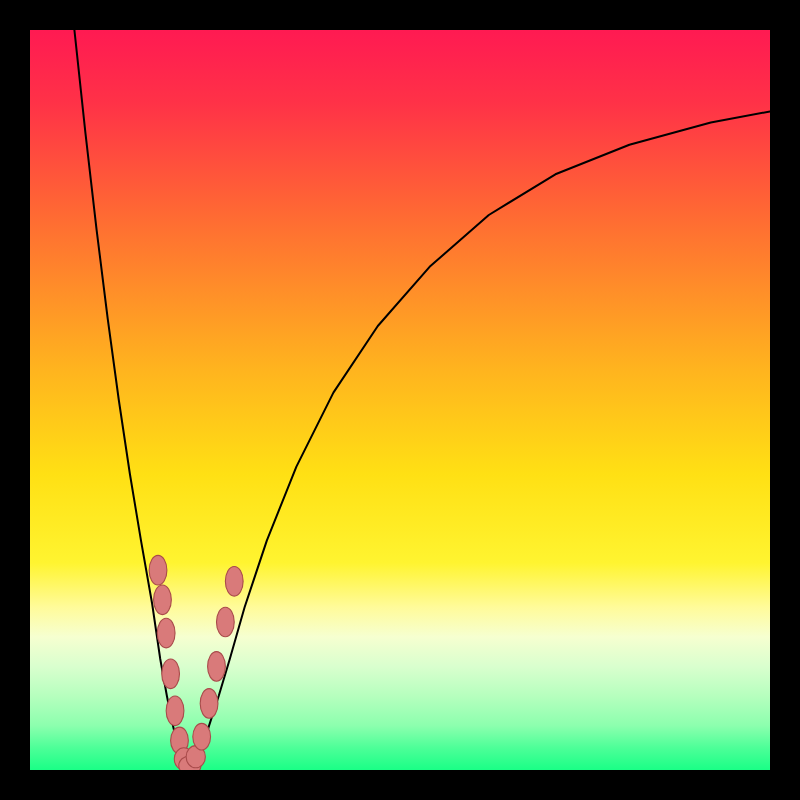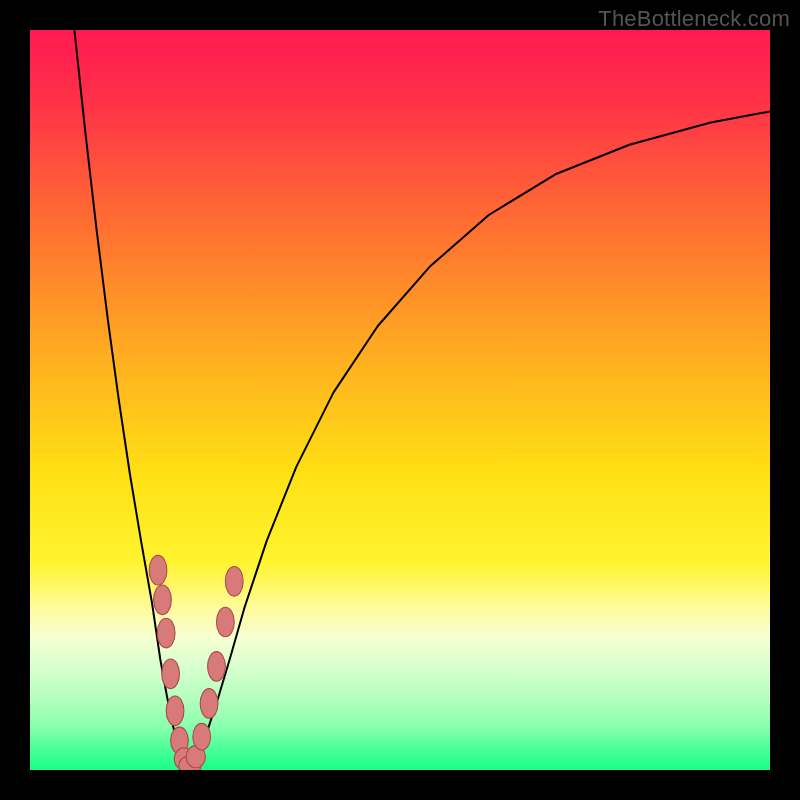--- a/index.html
+++ b/index.html
@@ -46,21 +46,20 @@
     font-size: 22px;
     font-weight: 500;
     letter-spacing: 0.2px;
     user-select: none;
   }
 </style>
 </head>
 <body>
 
 <div class="frame">
-  <div class="watermark">TheBottleneck.com</div>
   <div class="plot">
     <svg class="gradient" viewBox="0 0 100 100" preserveAspectRatio="none">
       <defs>
         <linearGradient id="bg" x1="0" y1="0" x2="0" y2="1">
             <stop offset="0%" stop-color="#ff1a52"></stop>
             <stop offset="10%" stop-color="#ff3247"></stop>
             <stop offset="25%" stop-color="#ff6a33"></stop>
             <stop offset="45%" stop-color="#ffb11f"></stop>
             <stop offset="60%" stop-color="#ffe014"></stop>
             <stop offset="72%" stop-color="#fff430"></stop>

